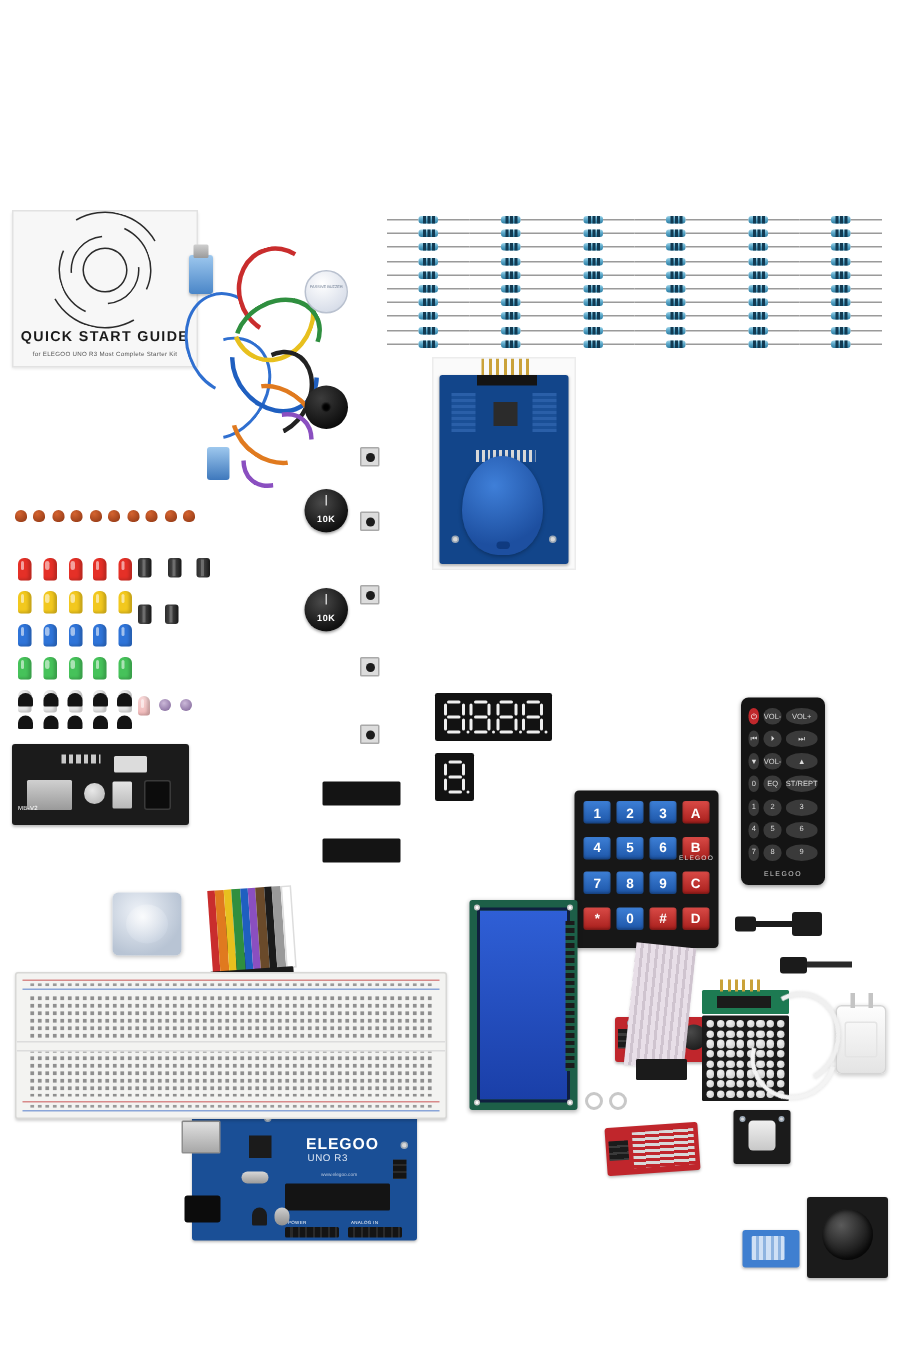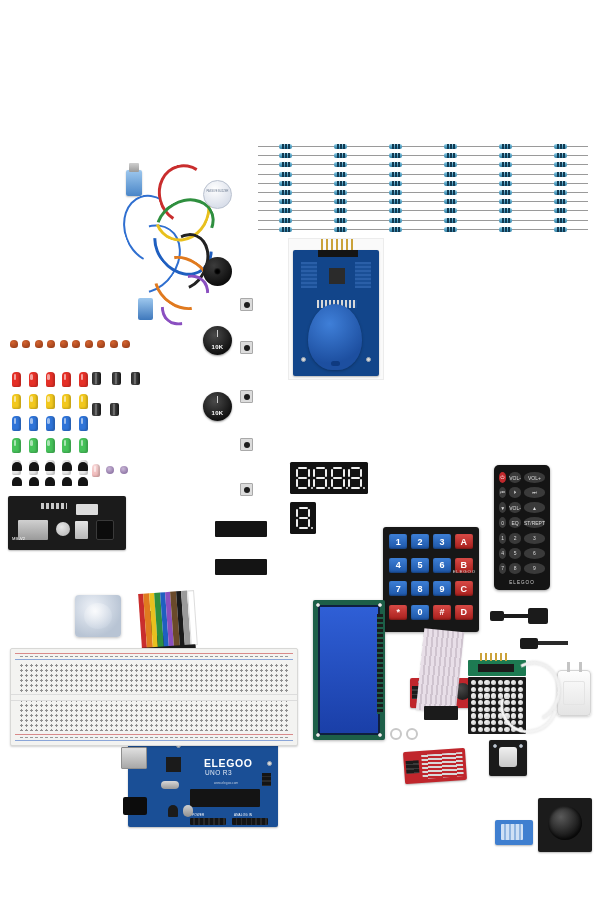--- a/index.html
+++ b/index.html
@@ -186,20 +186,30 @@
   .header-pin i { position:absolute; top:-4px; width:1.4px; height:6px; background:#caa23a; }
   .ic { background: #141414; border-radius: 1px; position: relative; }
   .cable { position: absolute; border: 2px solid #2f6fd0; border-radius: 50%;
            border-color: #2f6fd0 transparent transparent #2f6fd0; }
 </style>
 </head>
 <body>
 
 <div id="stage">
 
+  <div class="item guide" style="left:8px; top:140px; width:124px; height:105px;">
+    <div class="guide-swirl">
+      <i style="left:0; top:0; width:78px; height:78px; transform:rotate(15deg);"></i>
+      <i style="left:8px; top:8px; width:62px; height:62px; transform:rotate(70deg);"></i>
+      <i style="left:16px; top:16px; width:46px; height:46px; transform:rotate(130deg);"></i>
+      <i style="left:24px; top:24px; width:30px; height:30px; transform:rotate(200deg); border-color:#2b2b2b;"></i>
+    </div>
+    <div class="guide-title">QUICK START GUIDE</div>
+    <div class="guide-sub">for ELEGOO UNO R3 Most Complete Starter Kit</div>
+  </div>
 
   <div class="item" style="left:118px; top:170px; width:70px; height:160px;">
     <div style="position:absolute; left:8px; top:0; width:16px; height:26px;
                 background:linear-gradient(#9ec8ee,#4a86c8); border-radius:2px;
                 box-shadow:0 1px 2px rgba(0,0,0,.25);"></div>
     <div style="position:absolute; left:11px; top:-7px; width:10px; height:9px;
                 background:linear-gradient(#cfcfcf,#9a9a9a); border-radius:1px;"></div>
     <div class="cable" style="left:6px; top:24px; width:56px; height:70px; transform:rotate(-20deg);"></div>
     <div class="cable" style="left:2px; top:52px; width:58px; height:74px; transform:rotate(35deg);
                 border-color:#2f6fd0 #2f6fd0 transparent transparent;"></div>

